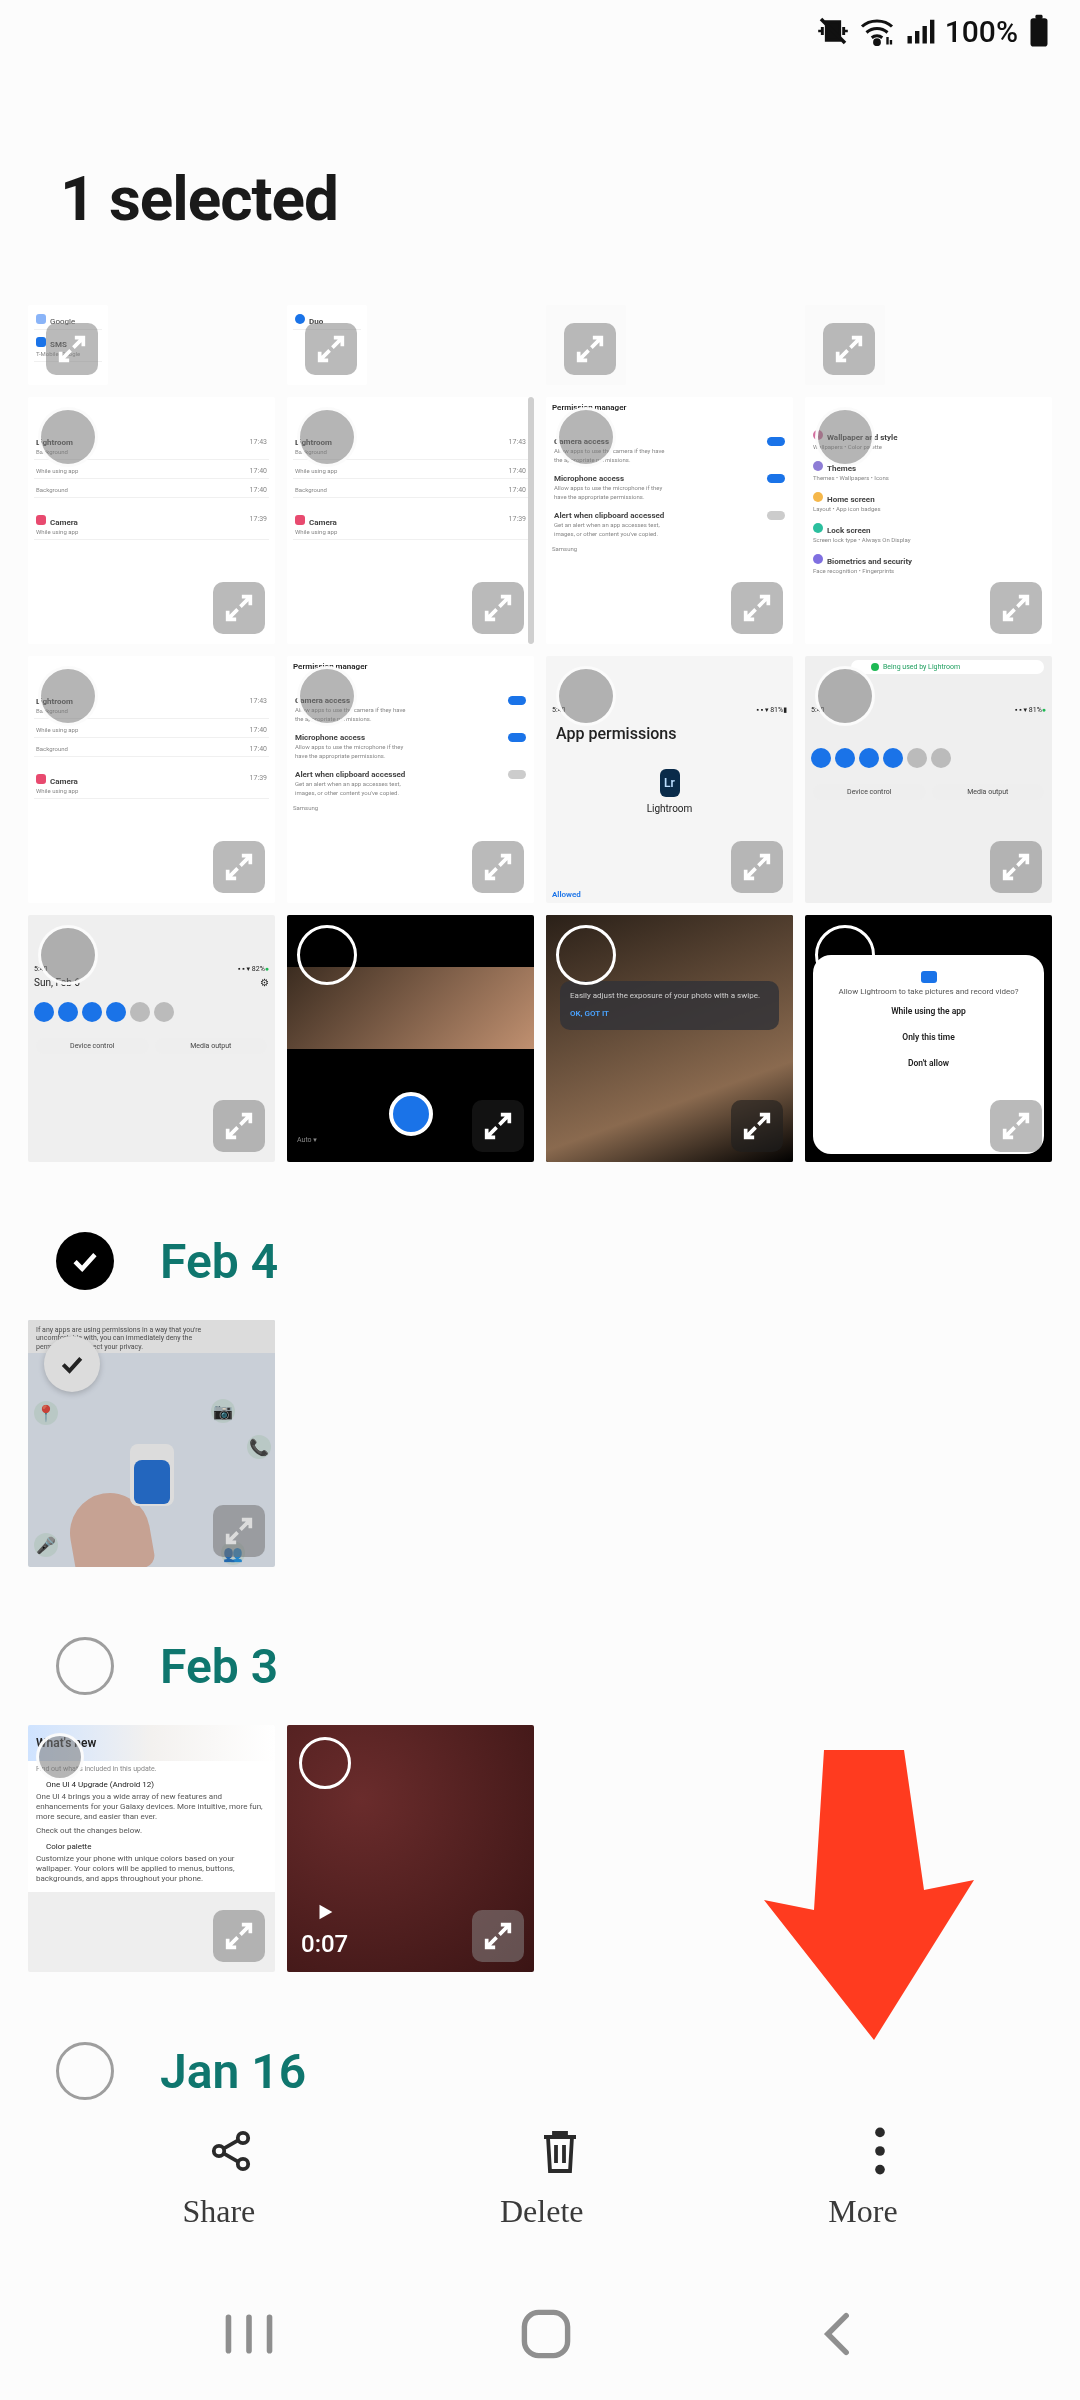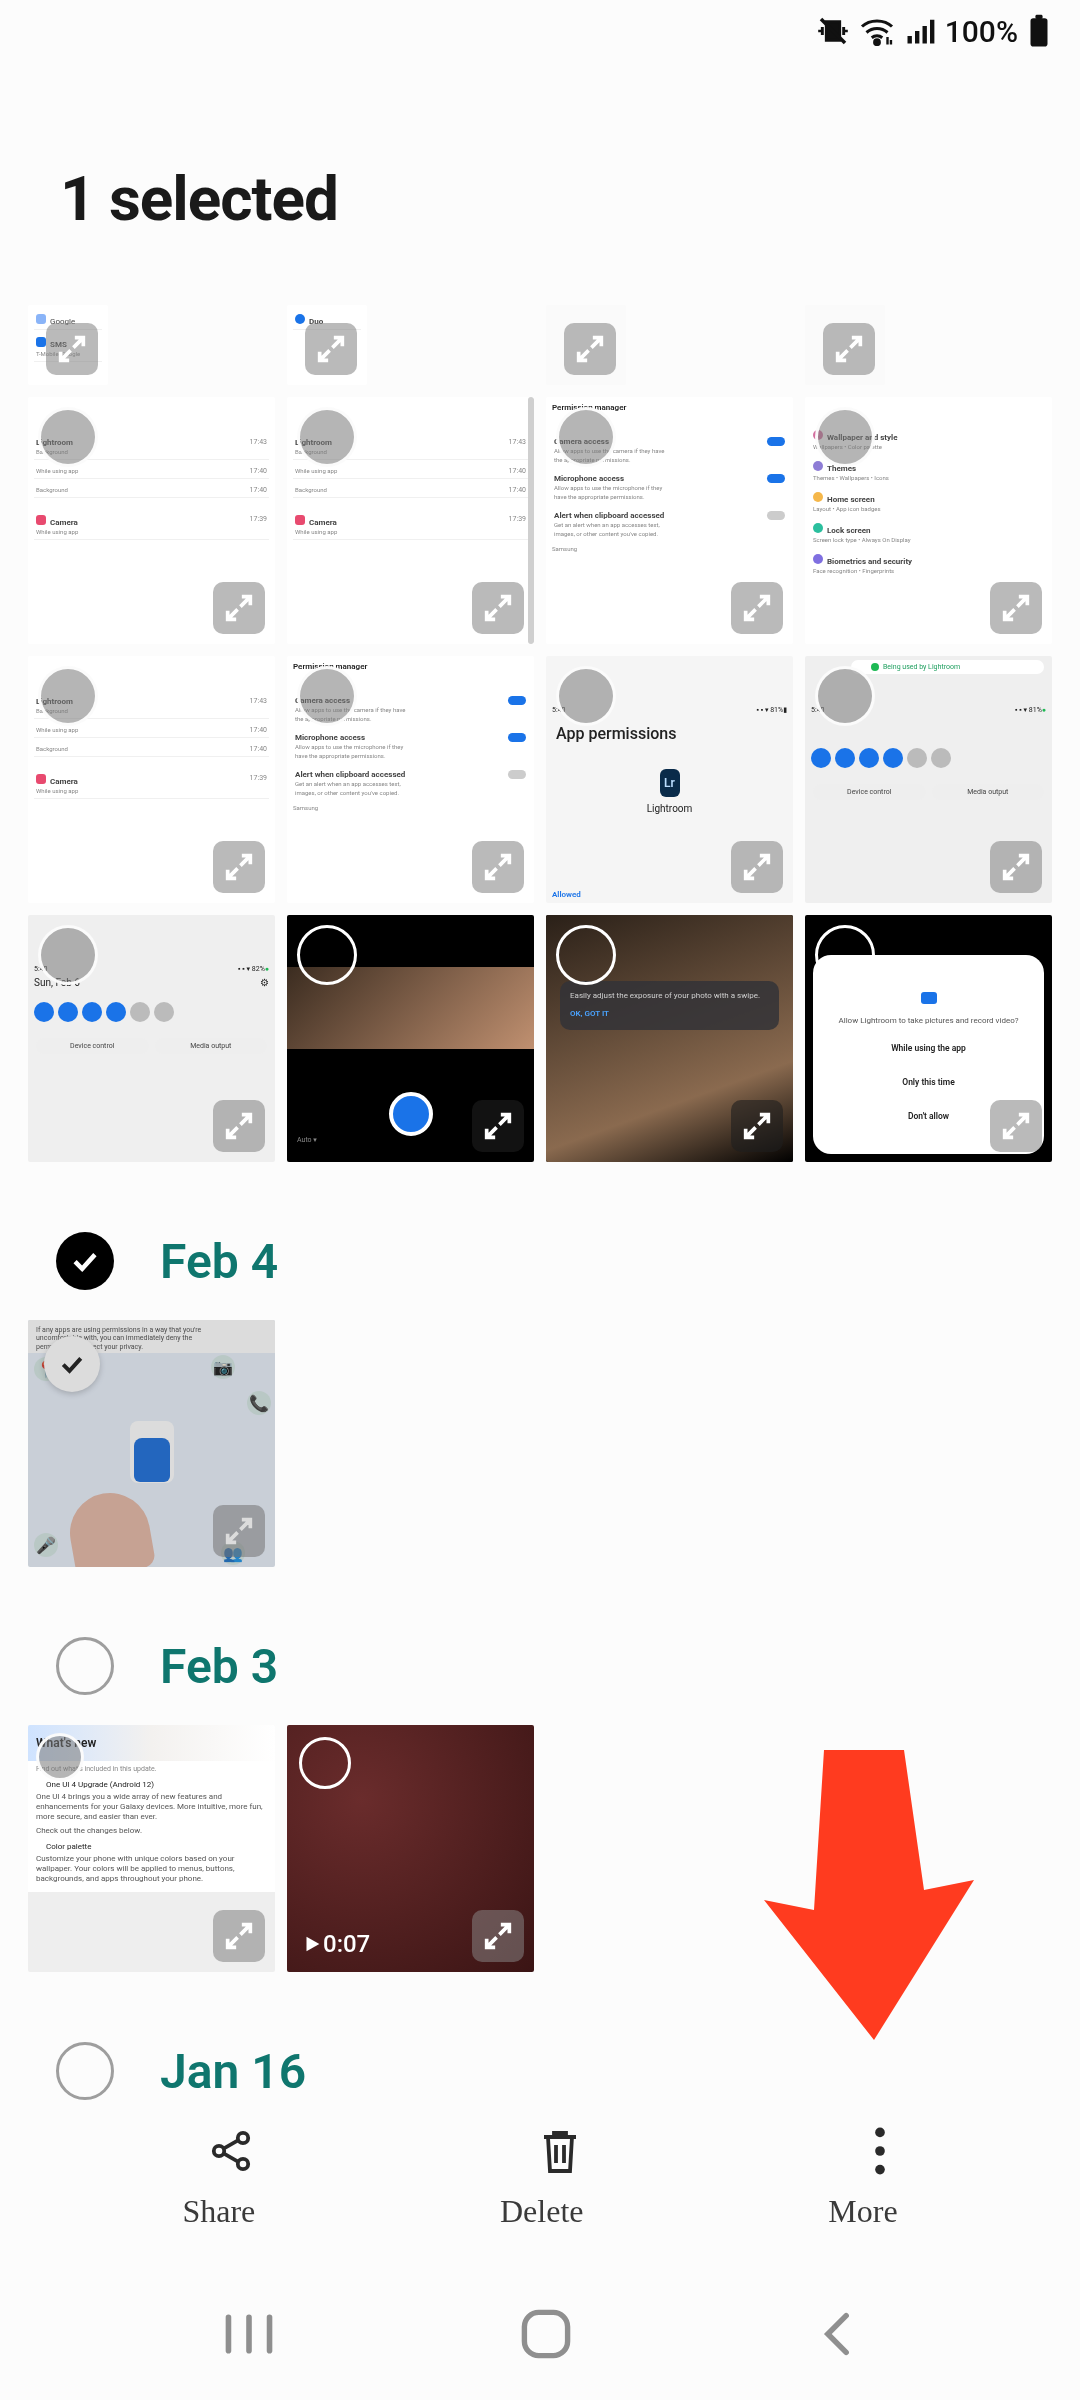--- a/index.html
+++ b/index.html
@@ -68,32 +68,32 @@
   .lr-badge { width:20px; height:28px; border-radius:6px; background:#0a2b4a; color:#bdf; display:flex; align-items:center; justify-content:center; font-size:12px; font-weight:600; margin:18px auto 6px; }
 
   .camera-thumb { background:#000; position:relative; }
   .camera-shutter { position:absolute; left:50%; bottom:26px; transform:translateX(-50%); width:44px; height:44px; border-radius:50%; background:#1a73e8; border:4px solid #fff; }
 
   .cam-tip { background:#000; position:relative; }
   .tip-card { position:absolute; left:14px; right:14px; top:66px; background:rgba(50,50,55,.85); border-radius:10px; padding:10px; font-size:8px; color:#d0d0d0; line-height:1.3; }
   .tip-ok { color:#4aa3ff; font-weight:600; margin-top:8px; font-size:8px;}
 
   .dialog-thumb { background:#000; position:relative; }
-  .dialog-card { position:absolute; left:8px; right:8px; top:40px; bottom:8px; background:#fff; border-radius:18px; padding:14px 8px 6px; display:flex; flex-direction:column; align-items:center; gap:12px;justify-content:center; }
+  .dialog-card { position:absolute; left:8px; right:8px; top:40px; bottom:8px; background:#fff; border-radius:18px; padding:14px 8px 6px; display:flex; flex-direction:column; align-items:center; gap:4px; }
   .dialog-msg { font-size:8px; color:#555; text-align:center;}
   .dialog-opt { font-size:8.5px; color:#222; font-weight:600; padding:6px 0;}
 
   .whatsnew { background:#fff; font-size:8px; color:#555; padding:8px; line-height:1.25;}
   .wn-band { height:36px; background:linear-gradient(90deg,#cfe3ff 0%, #f3f1ef 50%, #fff 100%); margin:-8px -8px 8px; display:flex; align-items:center; padding-left:8px; font-size:12px; font-weight:600; color:#222;}
   .wn-h { font-size:8px; font-weight:400; color:#222; margin:6px 10px 2px;}
 
   .solidred { background: radial-gradient(circle at 30% 30%, #6a2c2c, #3a1414);}
-  .video-len { position:absolute; left:14px; bottom:14px; display:flex; align-items:center; gap:0; color:#fff; font-size:24px; font-weight:500; z-index:5;}
-
-  .perm-illus { background:#e8f0fb; height:100%; display:flex; flex-direction:column; }
+  .video-len { position:absolute; left:14px; bottom:14px; display:flex; align-items:center; gap:7px; color:#fff; font-size:24px; font-weight:500; z-index:5;flex-direction:column;}
+
+  .perm-illus { background:#e8f0fb; height:100%; display:flex; flex-direction:column;gap:44px; }
   .perm-band { background:#fff; font-size:7px; color:#555; padding:6px 8px 2px; line-height:1.2;}
   .illus-area { flex:1; position:relative; overflow:hidden;}
   .circ { position:absolute; border-radius:50%; background:#d4e8e4; display:flex; align-items:center; justify-content:center; }
   .shield-ph { position:absolute; left:50%; top:50%; transform:translate(-50%,-50%); width:36px; height:44px; background:#1a73e8; border-radius:8px 8px 6px 6px; }
   .hand { position:absolute; left:42px; bottom:-6px; width:80px; height:80px; background:#e9b9a6; border-radius:50% 50% 12px 12px; transform:rotate(-10deg);}
 
   
   .red-arrow { position:absolute; right:106px; bottom:346px; pointer-events:none; z-index:50;}
 
   .status-clock-time { font-size:7px; color:#222; padding:2px 6px; display:flex; justify-content:space-between;margin-top:48px;}

